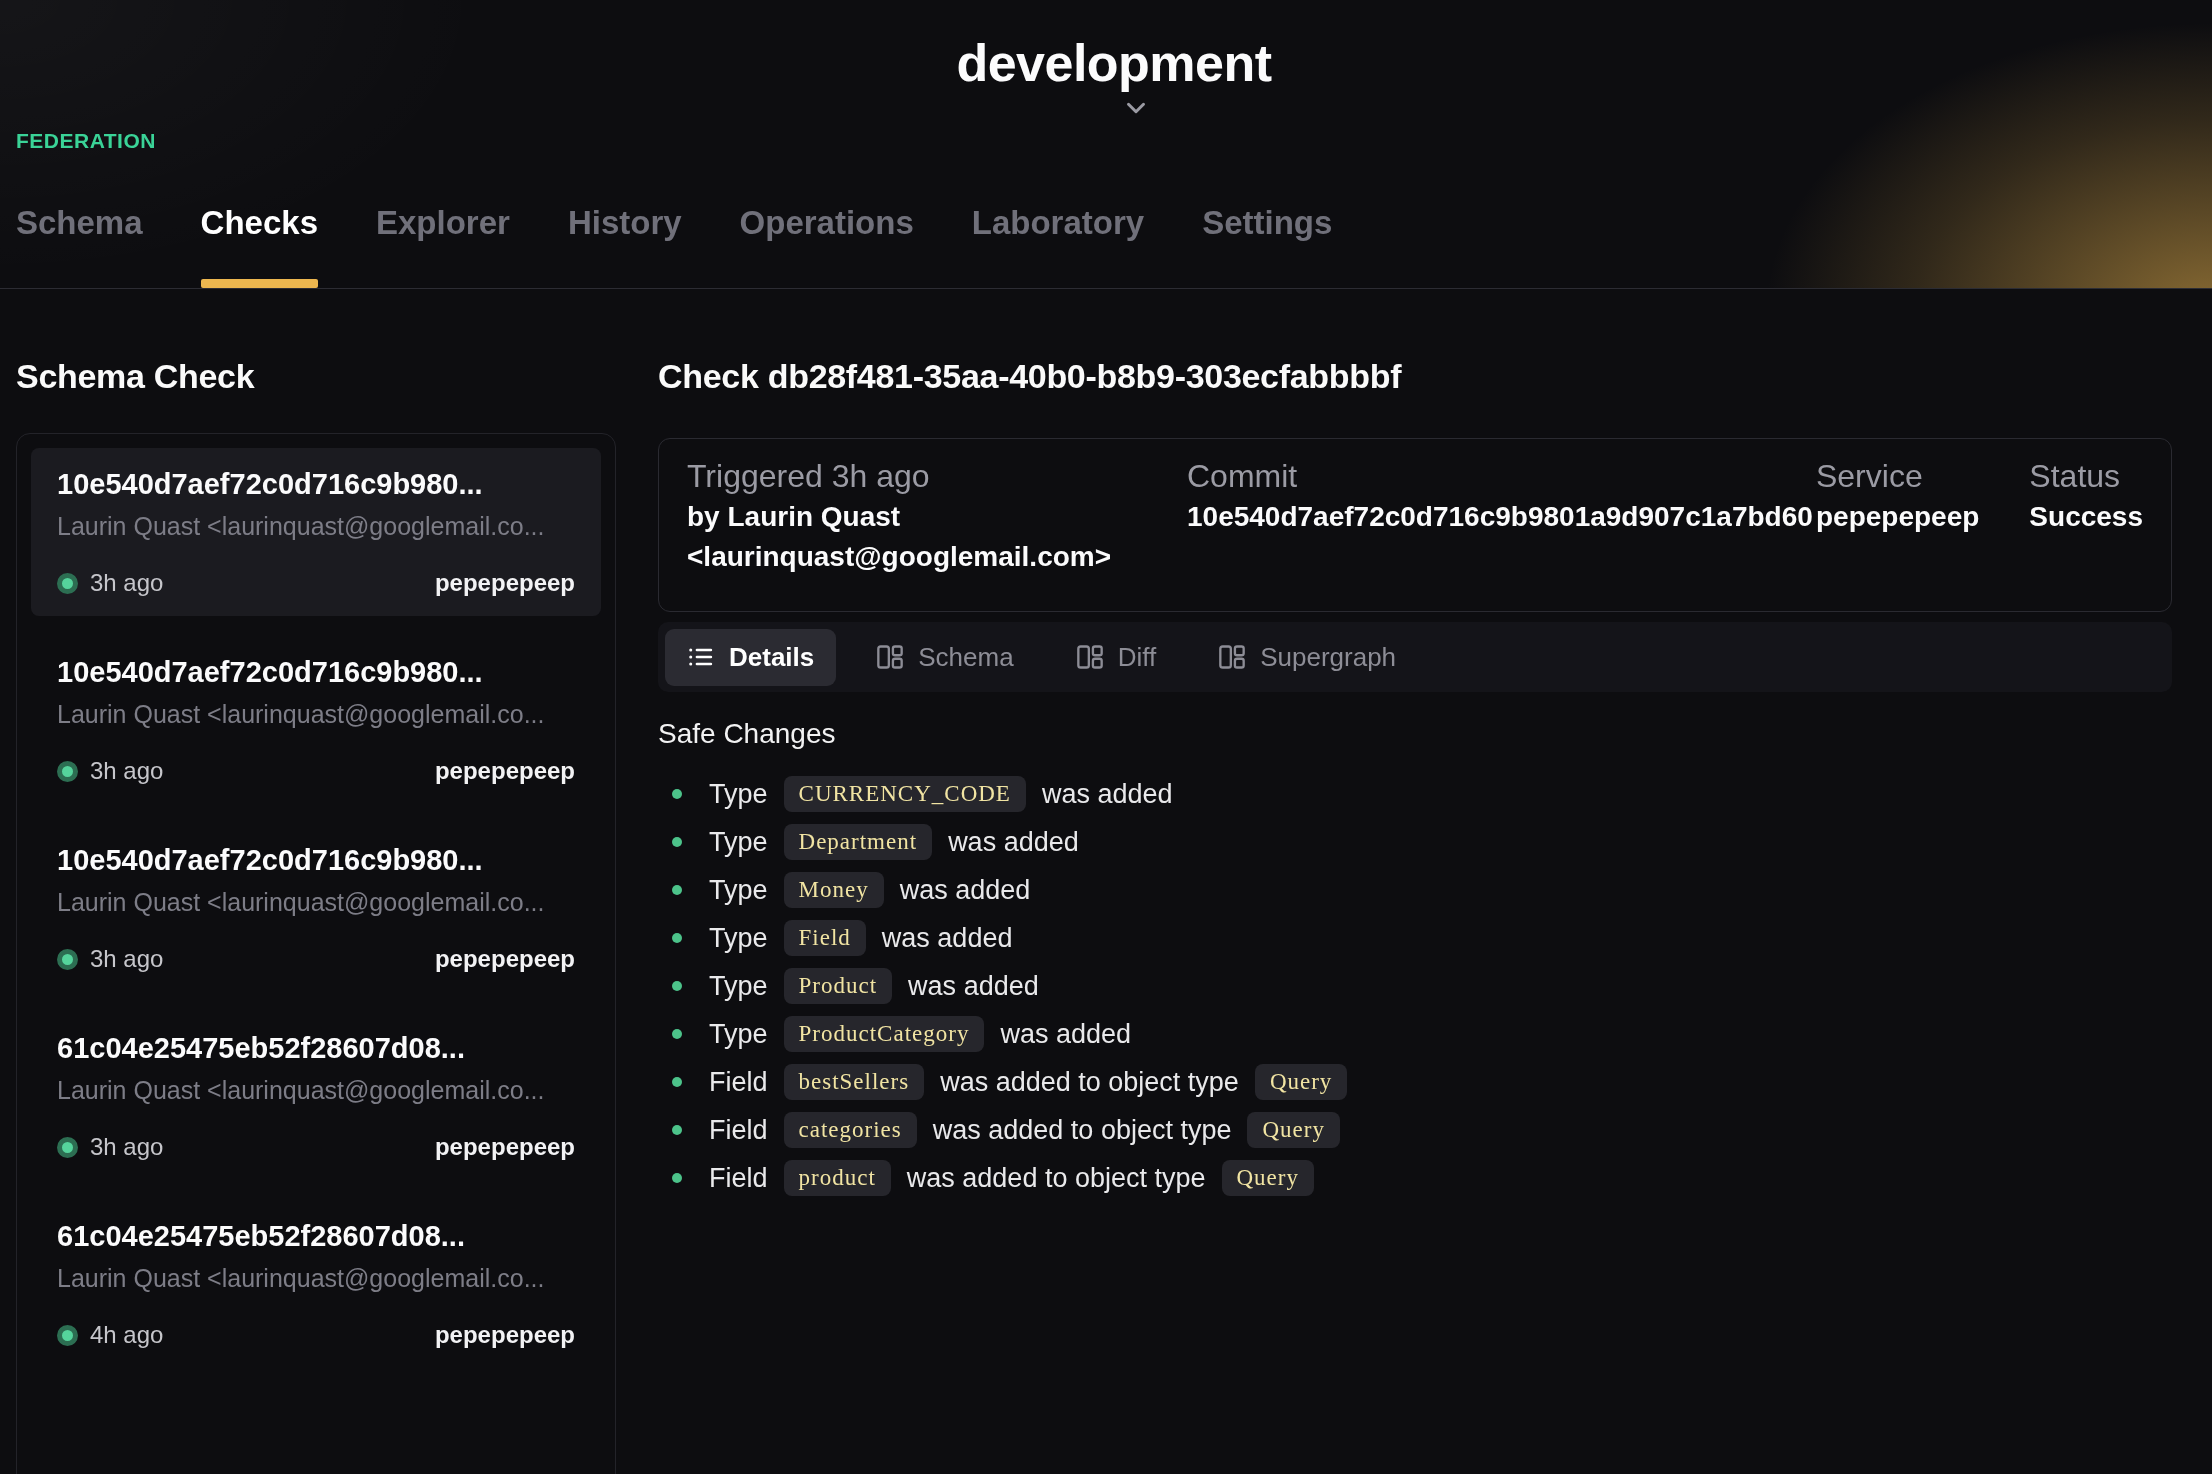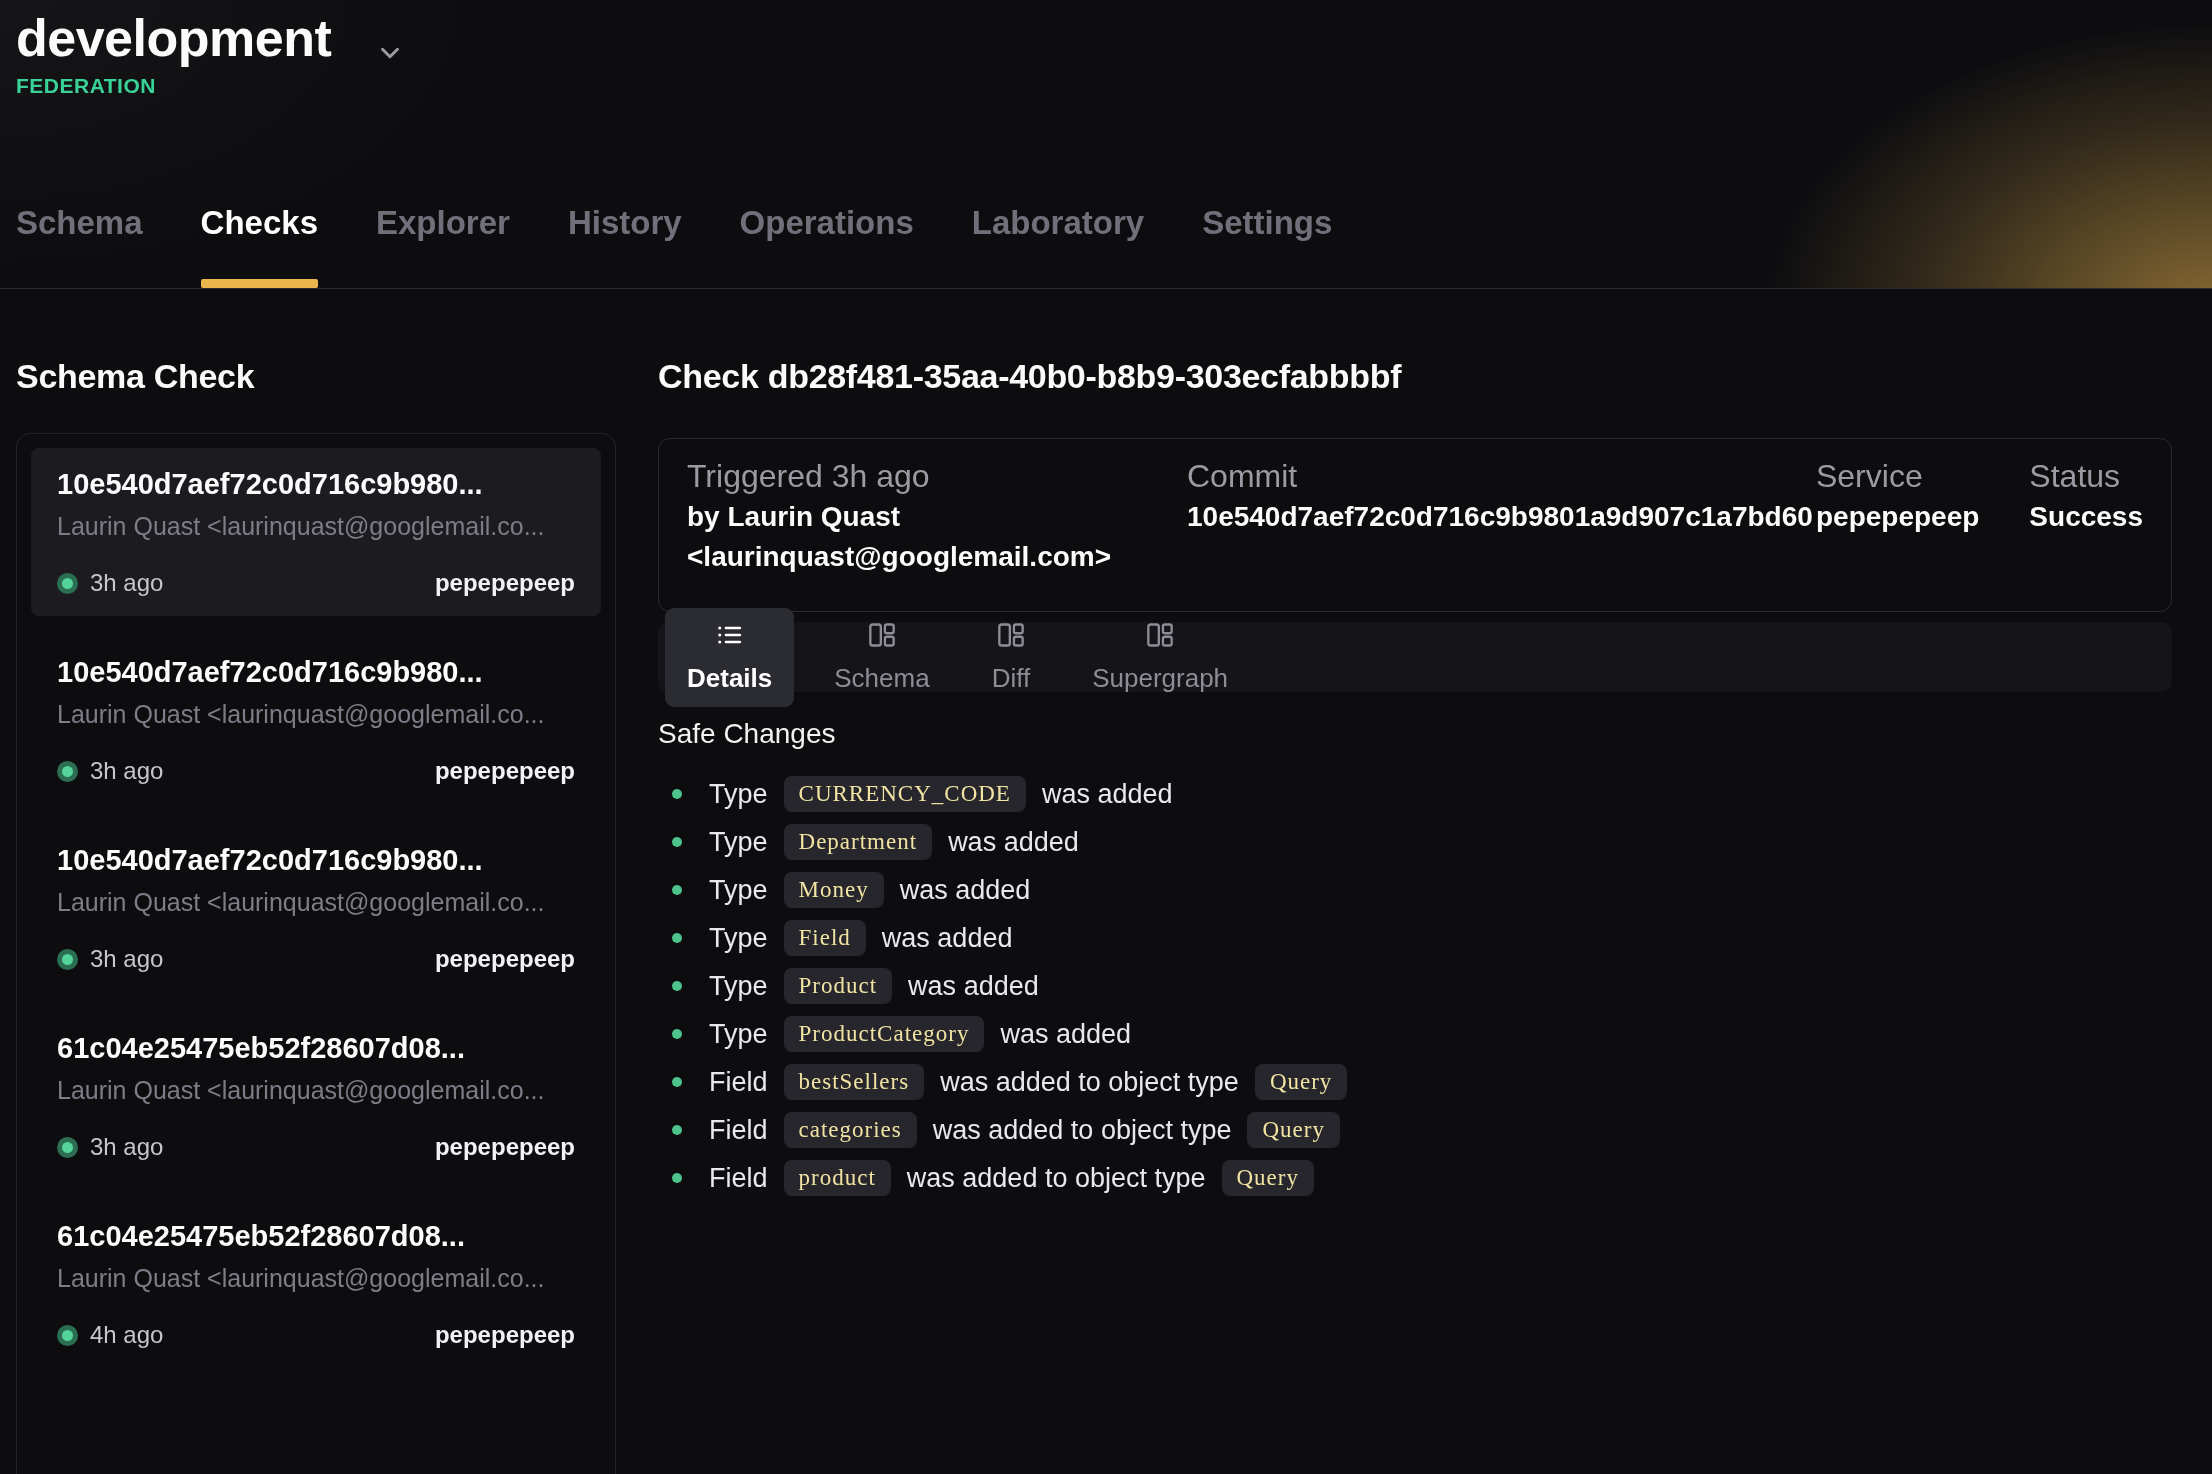--- a/index.html
+++ b/index.html
@@ -11,21 +11,21 @@
   }
 
   
   header {
     position:relative; height:289px; border-bottom:1px solid #2c2c33;
     background:
       radial-gradient(620px 400px at 100% 108%, rgba(236,182,79,.55), rgba(236,182,79,.16) 48%, rgba(236,182,79,0) 72%),
       radial-gradient(700px 400px at 0% 0%, rgba(255,255,255,.035), rgba(255,255,255,0) 70%),
       #0d0d10;
   }
-  .title-row { display:flex; align-items:flex-end; padding:8px 0 0 16px; }
+  .title-row { display:flex; align-items:center; padding:33px 0 0 16px;flex-direction:column; }
   .project-name { font-size:52px; font-weight:700; color:#fbfbfc; letter-spacing:-0.5px; }
   .chevron { margin-left:44px; color:#9a9aa3; display:inline-flex; }
   .project-badge { padding:6px 0 0 16px; font-size:21px; font-weight:700; letter-spacing:0.5px; color:#3ad397; }
 
   nav.main-tabs { position:absolute; left:16px; bottom:0; display:flex; gap:58px; }
   .main-tab {
     position:relative; font-size:33px; font-weight:700; color:#70707a;
     padding-bottom:46px; cursor:pointer; white-space:nowrap;
   }
   .main-tab.active { color:#ffffff; }
@@ -73,21 +73,21 @@
   .col-triggered { width:450px; flex:none; }
   .col-commit { flex:1; min-width:0; }
   .col-service, .col-status { flex:none; }
 
   .detail-tabs {
     margin-top:10px; height:70px; background:#141419; border-radius:10px;
     display:flex; align-items:center; padding:0 7px; gap:18px;
   }
   .detail-tab {
     display:flex; align-items:center; gap:14px; padding:13px 22px;
-    border-radius:9px; font-size:26px; font-weight:500; color:#8d8d96; cursor:pointer;flex-direction:column;
+    border-radius:9px; font-size:26px; font-weight:500; color:#8d8d96; cursor:pointer;
   }
   .detail-tab.active { background:#2b2b32; color:#ffffff; font-weight:700; }
   .detail-tab svg { display:block; }
 
   .changes-title { margin-top:26px; font-size:28px; font-weight:400; color:#f2f2f3; }
   ul.changes { list-style:none; margin-top:20px;text-align:right; }
   .change-row { display:flex; align-items:center; height:48px; gap:16px; font-size:27px; color:#e9e9eb; }
   .bullet { width:10px; height:10px; border-radius:50%; background:#4cc38a; margin:0 11px 0 14px; flex:none; }
   .chip {
     background:#26262c; color:#f1e4a3; border-radius:8px; padding:5px 15px;

